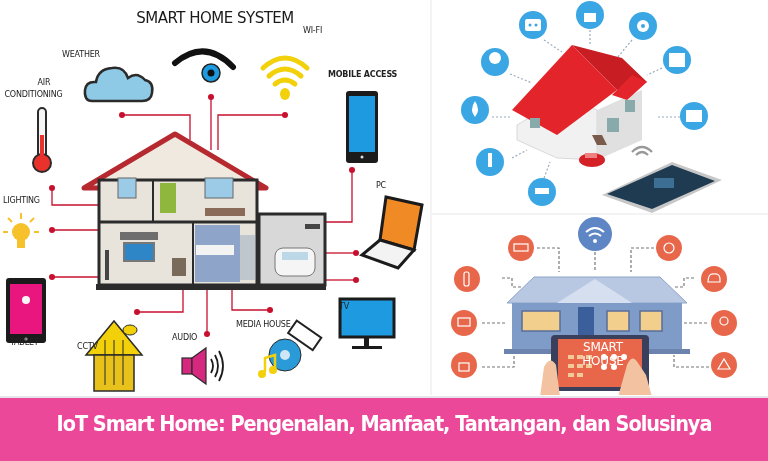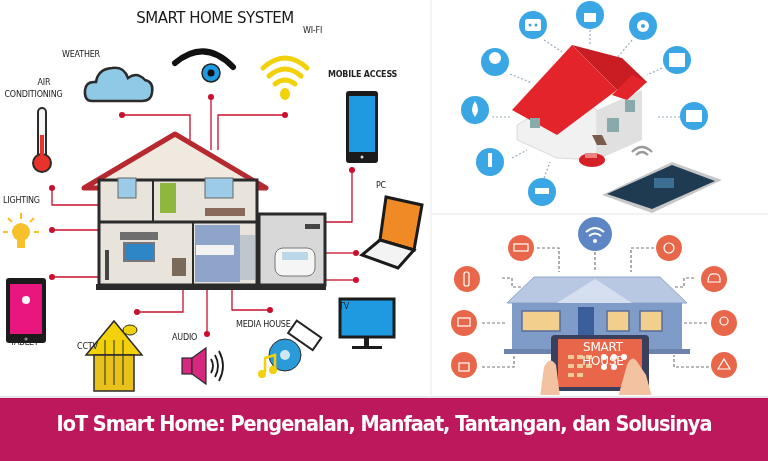--- a/index.html
+++ b/index.html
@@ -9,21 +9,21 @@
   .panel { position: absolute; background: #fff; overflow: hidden; }
   #left-panel { left: 0; top: 0; width: 430px; height: 395px; }
   #tr-panel { left: 430px; top: 0; width: 338px; height: 213px; border-left: 2px solid #f3f3f3; }
   #br-panel { left: 430px; top: 213px; width: 338px; height: 182px; border-left: 2px solid #f3f3f3; border-top: 2px solid #f3f3f3; }
 
   .label { position: absolute; font-family: "DejaVu Sans", sans-serif; font-size: 8px; color: #222; text-align: center; line-height: 10px; letter-spacing: -0.2px; }
   .title { position: absolute; left: 0; width: 430px; top: 9px; text-align: center; font-family: "DejaVu Sans", sans-serif; font-size: 15px; color: #1a1a1a; letter-spacing: -0.5px; }
 
   svg { position: absolute; left: 0; top: 0; }
 
-  #banner { position: absolute; left: 0; top: 396px; width: 768px; height: 65px; background: #be185d; border-top: 2px solid #e7e3ea; }
+  #banner { position: absolute; left: 0; top: 396px; width: 768px; height: 65px; background: #ec4899; border-top: 2px solid #e7e3ea; }
   #banner-text { position: absolute; left: 0; width: 768px; top: 14px; text-align: center; color: #ffffff; font-family: "DejaVu Sans", sans-serif; font-weight: bold; font-size: 21px; letter-spacing: -1.1px; transform: scaleX(0.92); }
 
   .smart-house-label { position: absolute; left: 565px; top: 340px; width: 72px; text-align: center; color: #fff; font-family: "DejaVu Sans", sans-serif; font-size: 12px; letter-spacing: -0.2px; }
 </style>
 </head>
 <body>
 
 <div class="panel" id="left-panel">
   <div class="title">SMART HOME SYSTEM</div>
 

